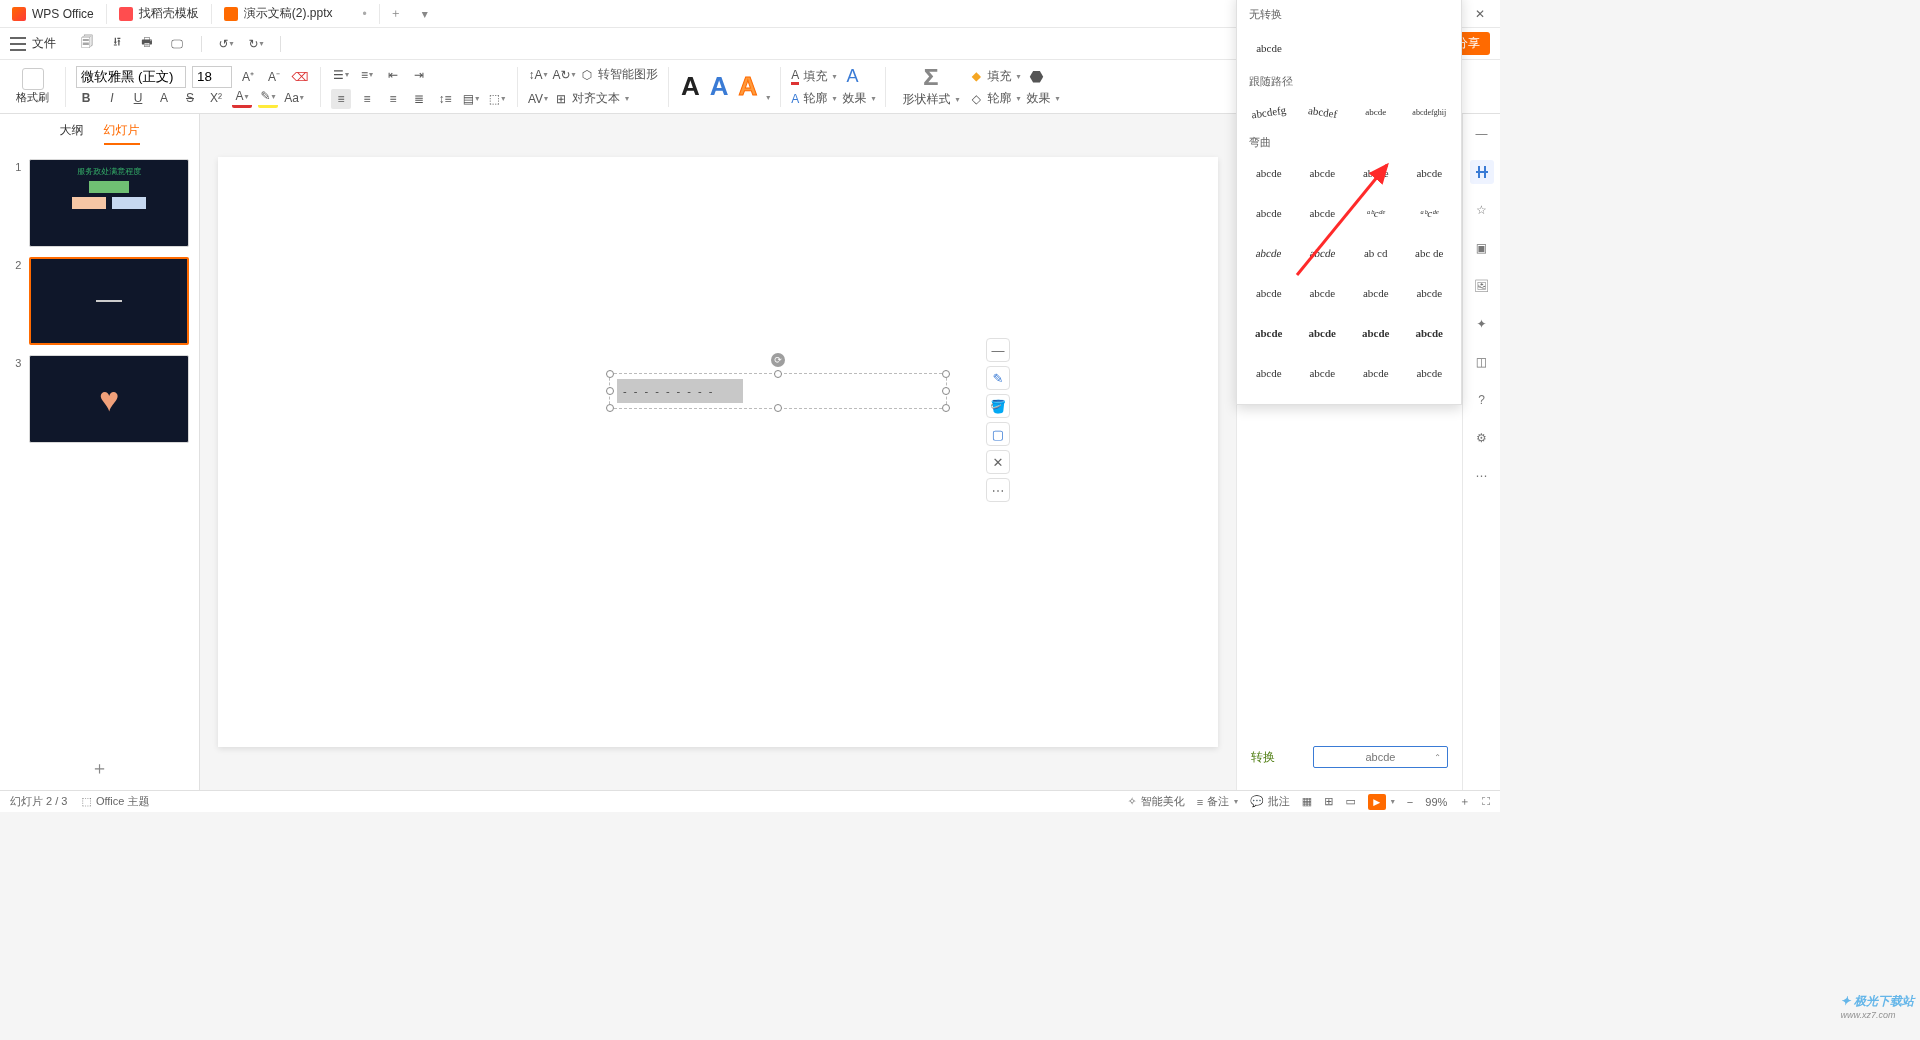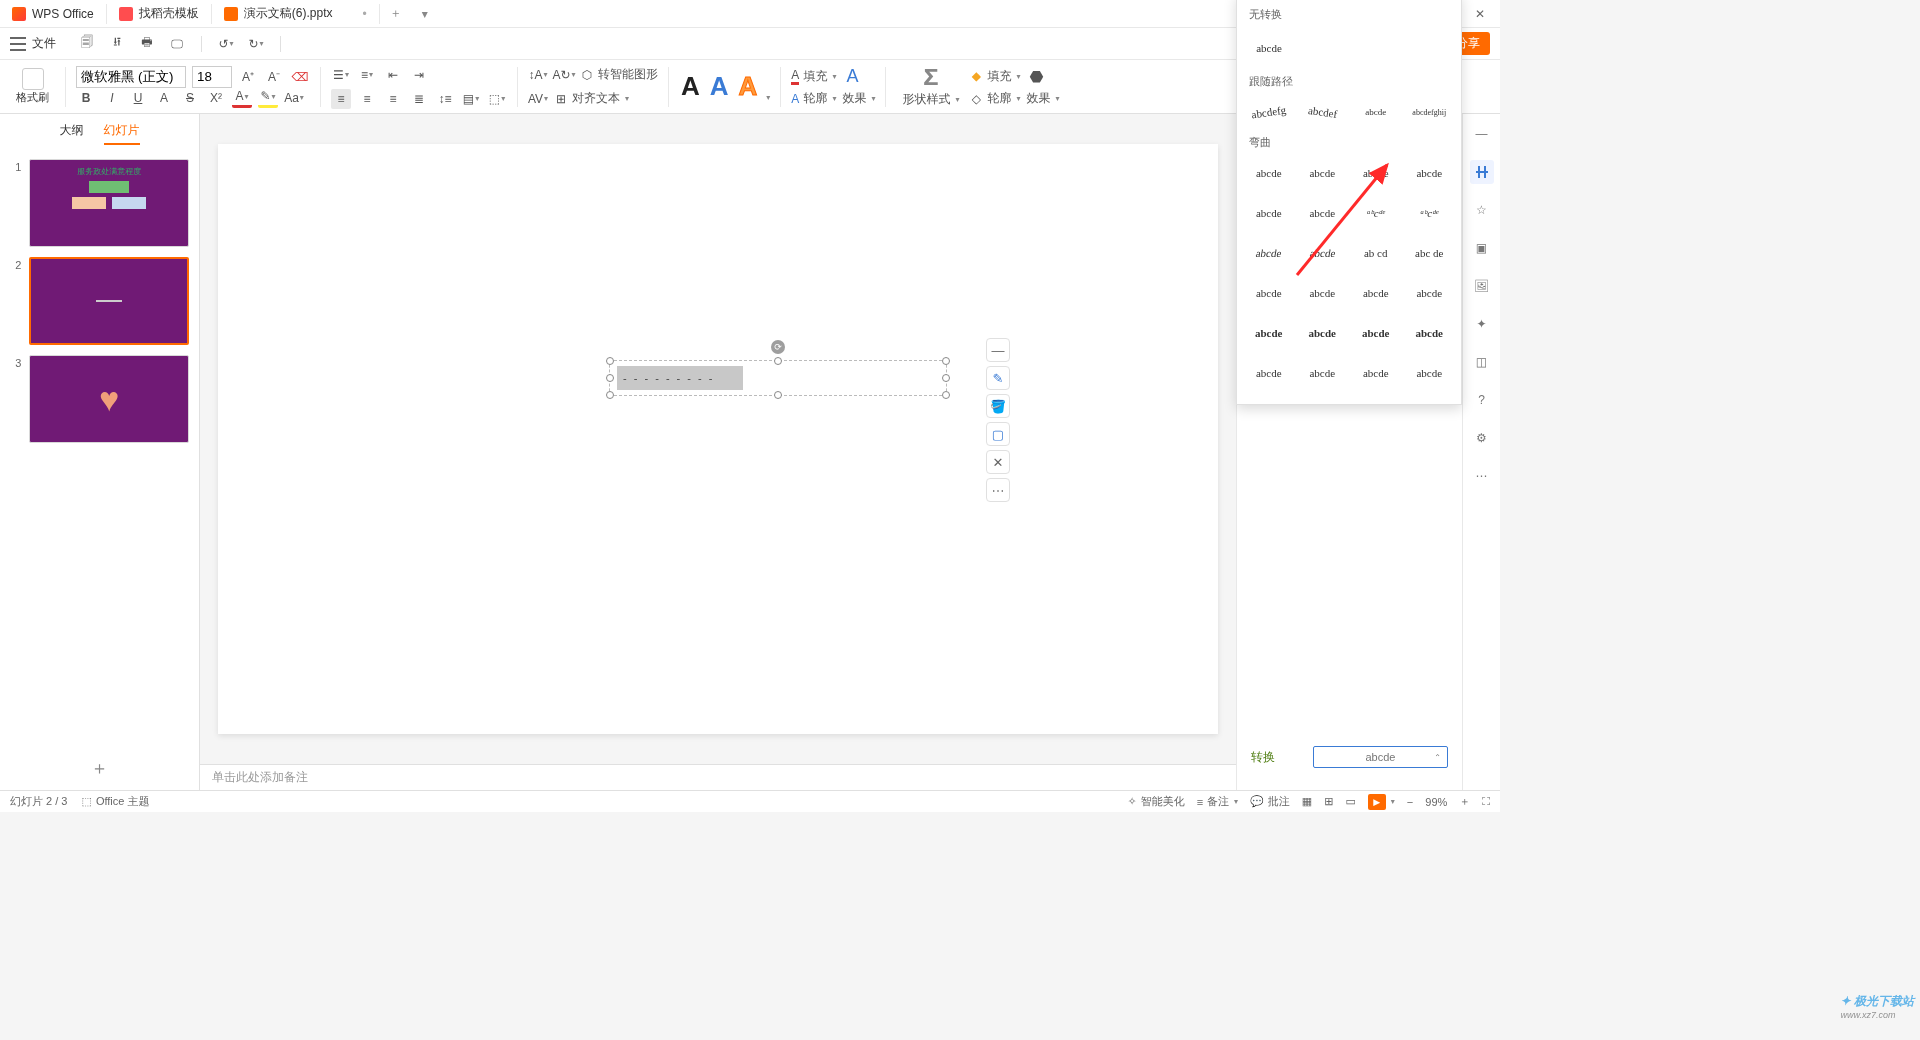--- a/index.html
+++ b/index.html
@@ -52,21 +52,21 @@
 
 
 .body-area { display: flex; height: calc(100% - 28px - 32px - 54px - 22px); }
 .slide-panel { width: 200px; background: #fff; border-right: 1px solid #e0e0e0; display: flex; flex-direction: column; }
 .panel-tabs { display: flex; justify-content: center; gap: 20px; padding: 8px 0; }
 .panel-tab { cursor: pointer; padding-bottom: 4px; }
 .panel-tab.active { color: #ff6a00; border-bottom: 2px solid #ff6a00; }
 .thumbs { overflow-y: auto; padding: 6px 10px; flex: 1; }
 .thumb-row { display: flex; gap: 8px; margin-bottom: 10px; align-items: flex-start; }
 .thumb-num { width: 12px; text-align: right; color: #666; font-size: 11px; padding-top: 2px; }
-.thumb { width: 168px; height: 88px; background: #701a75; border: 1px solid #d8d8d8; border-radius: 2px; position: relative; }
+.thumb { width: 168px; height: 88px; background: #0f172a; border: 1px solid #d8d8d8; border-radius: 2px; position: relative; }
 .thumb.selected { border: 2px solid #ff6a00; }
 .thumb .mini-heart { position: absolute; left: 50%; top: 50%; transform: translate(-50%,-50%); color: #f0a07a; font-size: 34px; }
 .thumb .mini-diagram { padding: 6px; font-size: 8px; }
 .mini-title { color: #3a6; text-align: center; }
 .mini-box { background: #6fbf73; color: #fff; text-align: center; margin: 4px auto; width: 40px; height: 12px; font-size: 7px; }
 .mini-row { display: flex; justify-content: center; gap: 6px; }
 .mini-row div { width: 34px; height: 12px; }
 .mini-row .a { background: #f5c6a5; }
 .mini-row .b { background: #c6d8f0; }
 .thumb .mini-line { position: absolute; left: 50%; top: 50%; transform: translate(-50%,-50%); width: 26px; height: 2px; background: #ccc; }
@@ -132,21 +132,21 @@
   <div class="tab">
     <span class="tab-icon wps"></span>
     <span>WPS Office</span>
   </div>
   <div class="tab">
     <span class="tab-icon template"></span>
     <span>找稻壳模板</span>
   </div>
   <div class="tab active">
     <span class="tab-icon ppt"></span>
-    <span>演示文稿(6).pptx</span>
+    <span>演示文稿(2).pptx</span>
     <span style="color:#aaa;margin-left:24px">•</span>
   </div>
   <div class="tab-add">＋</div>
   <div class="tab-add">▾</div>
   <div class="titlebar-right">
     <div class="win-btn">❐</div>
     <div class="win-btn">—</div>
     <div class="win-btn">✕</div>
   </div>
 </div>
@@ -361,23 +361,20 @@
         </div>
       </div>
       <div class="float-toolbar">
         <div class="float-btn">—</div>
         <div class="float-btn" style="color:#3a7bd5">✎</div>
         <div class="float-btn" style="color:#ff6a00">🪣</div>
         <div class="float-btn" style="color:#3a7bd5">▢</div>
         <div class="float-btn">✕</div>
         <div class="float-btn">⋯</div>
       </div>
-    </div>
-    <div class="notes-bar">
-      <span>单击此处添加备注</span>
     </div>
   </div>
 
   <div class="right-dock">
 
     <div class="transform-popup">
       <div class="tp-section-title">无转换</div>
       <div class="tp-row">
           <div class="tp-item big">abcde</div>
         </div>

